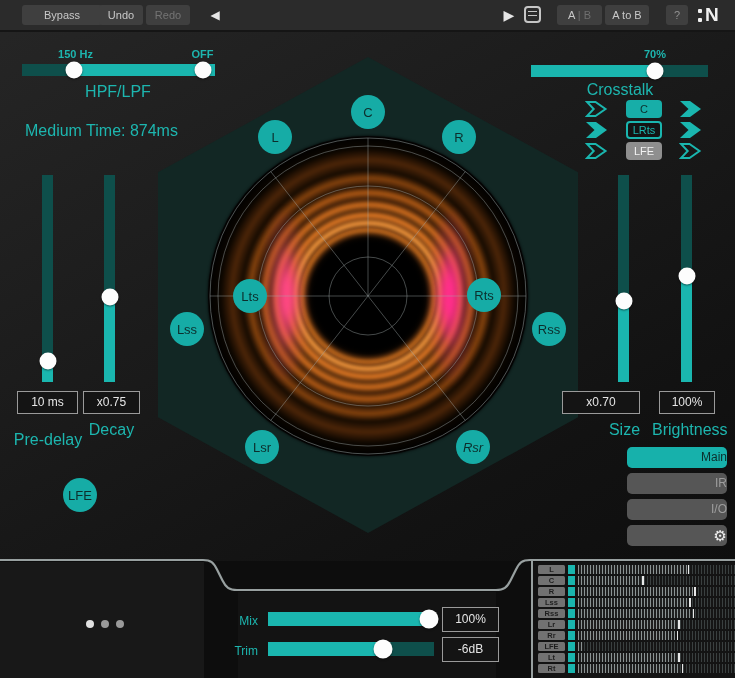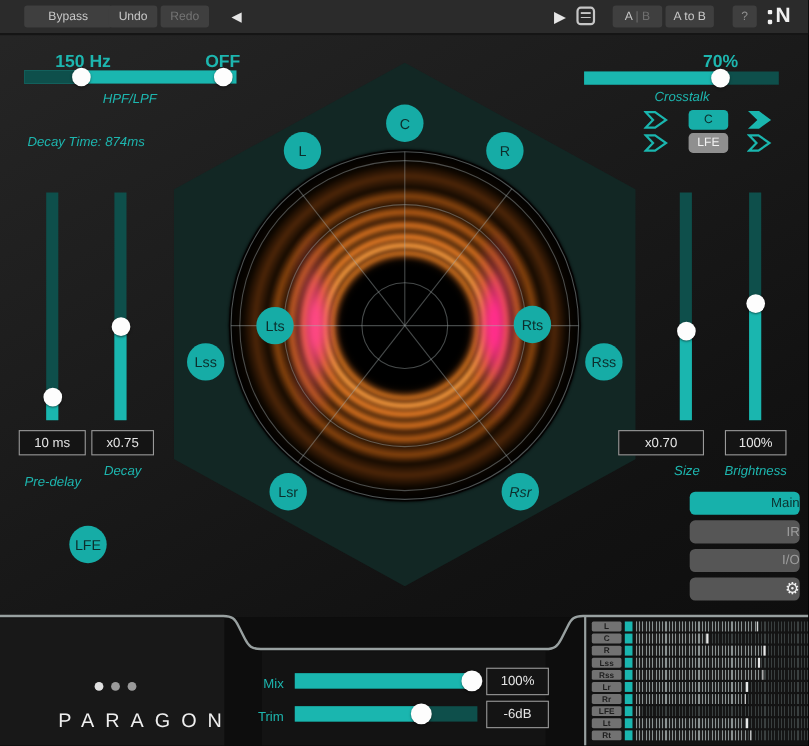--- a/index.html
+++ b/index.html
@@ -35,22 +35,22 @@
       radial-gradient(ellipse 26px 90px at 24% 50%,rgba(255,80,120,.35) 0 40%,transparent 100%),
       radial-gradient(ellipse 14px 52px at 75.5% 50%,rgba(255,45,140,1) 0 30%,rgba(255,40,140,.5) 60%,transparent 100%),
       radial-gradient(ellipse 26px 90px at 76% 50%,rgba(255,60,130,.38) 0 40%,transparent 100%);}
   .orb .core{position:absolute;inset:0;border-radius:50%;
     background:radial-gradient(circle closest-side,#000 0 32%,rgba(0,0,0,.85) 36%,transparent 42%);}
   .gridsvg{position:absolute;left:208px;top:136px;}
   
   .node{position:absolute;width:34px;height:34px;border-radius:50%;background:#16aca6;color:#0c2e2c;
         font-size:13px;display:flex;align-items:center;justify-content:center;}
   
-  .tl{position:absolute;color:#1db6af;font-size:16px;}
-  .tl12{position:absolute;color:#1db6af;font-size:12px;font-style:italic;}
+  .tl{position:absolute;color:#1db6af;font-size:11px;}
+  .tl12{position:absolute;color:#1db6af;font-size:16px;}
   .ctr{text-align:center;}
   
   .hslider{position:absolute;height:12px;background:#0e4f4b;}
   .hslider .hfill{position:absolute;left:0;top:0;bottom:0;background:#1ab6af;}
   .hslider .hseg-dark{position:absolute;left:0;top:0;bottom:0;background:#0e4f4b;}
   .handle{position:absolute;width:17px;height:17px;border-radius:50%;background:#fdfdfd;transform:translate(-50%,-50%);top:50%;box-shadow:0 1px 2px rgba(0,0,0,.5);}
   .hslider.bright{background:#1ab6af;}
   
   .vslider{position:absolute;top:175px;width:11px;height:207px;background:#0e4f4b;}
   .vslider .vfill{position:absolute;left:0;right:0;bottom:0;background:#1ab6af;}
@@ -160,21 +160,21 @@
     </div>
 
   <div class="tl ctr" style="left:48px;top:48px;width:55px;font-weight:bold">150 Hz</div>
   <div class="tl ctr" style="left:180px;top:48px;width:45px;font-weight:bold">OFF</div>
   <div class="hslider bright" id="hpf-slider" style="left:22px;top:64px;width:193px">
     <div class="hseg-dark" id="hpf-dark" style="width: 27%;"></div>
     <div class="handle" id="hpf-handle" style="left: 27%;"></div>
     <div class="handle" id="lpf-handle" style="left: 94%;"></div>
   </div>
   <div class="tl12 ctr" style="left:68px;top:83px;width:100px">HPF/LPF</div>
-  <div class="tl12" style="left:25px;top:122px">Decay Time: 874ms</div>
+  <div class="tl12" style="left:25px;top:122px">Medium Time: 874ms</div>
 
   <div class="vslider" style="left:42px">
     <div class="vfill" style="height: 10%;"></div>
     <div class="vhandle" style="top: 90%;"></div>
   </div>
   <div class="vslider" style="left:104px">
     <div class="vfill" style="height: 41%;"></div>
     <div class="vhandle" style="top: 59%;"></div>
   </div>
   <div class="valbox" style="left:17px;top:391px;width:61px">10 ms</div>
@@ -188,20 +188,29 @@
     <div class="handle" style="left: 70%;"></div>
   </div>
   <div class="tl12 ctr" style="left:570px;top:81px;width:100px">Crosstalk</div>
 
   <div id="routing">
       <div class="route-row">
         <svg width="24" height="18" viewBox="0 0 24 18">
           <path d="M2,2 H10.5 L20.5,9 L10.5,16 H2 L8.7,9 Z" fill="none" stroke="#1ab6af" stroke-width="2"></path>
         </svg>
         <div class="route-btn teal">C</div>
+        <svg width="24" height="18" viewBox="0 0 24 18">
+          <path d="M1,1 H11 L22,9 L11,17 H1 L9.5,9 Z" fill="#1ab6af"></path>
+        </svg>
+      </div>
+      <div class="route-row">
+        <svg width="24" height="18" viewBox="0 0 24 18">
+          <path d="M1,1 H11 L22,9 L11,17 H1 L9.5,9 Z" fill="#1ab6af"></path>
+        </svg>
+        <div class="route-btn outline">LRts</div>
         <svg width="24" height="18" viewBox="0 0 24 18">
           <path d="M1,1 H11 L22,9 L11,17 H1 L9.5,9 Z" fill="#1ab6af"></path>
         </svg>
       </div>
       <div class="route-row">
         <svg width="24" height="18" viewBox="0 0 24 18">
           <path d="M2,2 H10.5 L20.5,9 L10.5,16 H2 L8.7,9 Z" fill="none" stroke="#1ab6af" stroke-width="2"></path>
         </svg>
         <div class="route-btn gray">LFE</div>
         <svg width="24" height="18" viewBox="0 0 24 18">
@@ -235,21 +244,20 @@
   <svg class="outline-svg" width="735" height="130" viewBox="0 548 735 130">
     <path d="M-2,560 H203 C211,560 213.5,562.5 217,569.5 L222.5,580.5 C226,587.5 229,590 237,590 H496 C504,590 507,587.5 510.5,580.5 L516,569.5 C519.5,562.5 522,560 530,560 H737" stroke="#98a0a0" stroke-width="2.2" fill="none"></path>
     <path d="M532,561 V678" stroke="#98a0a0" stroke-width="2" fill="none"></path>
   </svg>
 
   <div class="branddots" id="branddots">
       <span style="background: rgb(224, 224, 224);"></span>
       <span style="background: rgb(154, 154, 154);"></span>
       <span style="background: rgb(154, 154, 154);"></span>
     </div>
-  <div class="product">PARAGON</div>
 
   <div class="outlabel" style="left:228px;top:614px">Mix</div>
   <div class="hslider" id="mix-slider" style="left:268px;top:612px;width:166px;height:14px">
     <div class="hfill" style="width: 97%;"></div>
     <div class="handle" style="width: 19px; height: 19px; left: 97%;"></div>
   </div>
   <div class="valbox" style="left:442px;top:607px;width:57px;height:25px;line-height:23px">100%</div>
 
   <div class="outlabel" style="left:228px;top:644px">Trim</div>
   <div class="hslider" id="trim-slider" style="left:268px;top:642px;width:166px;height:14px">

